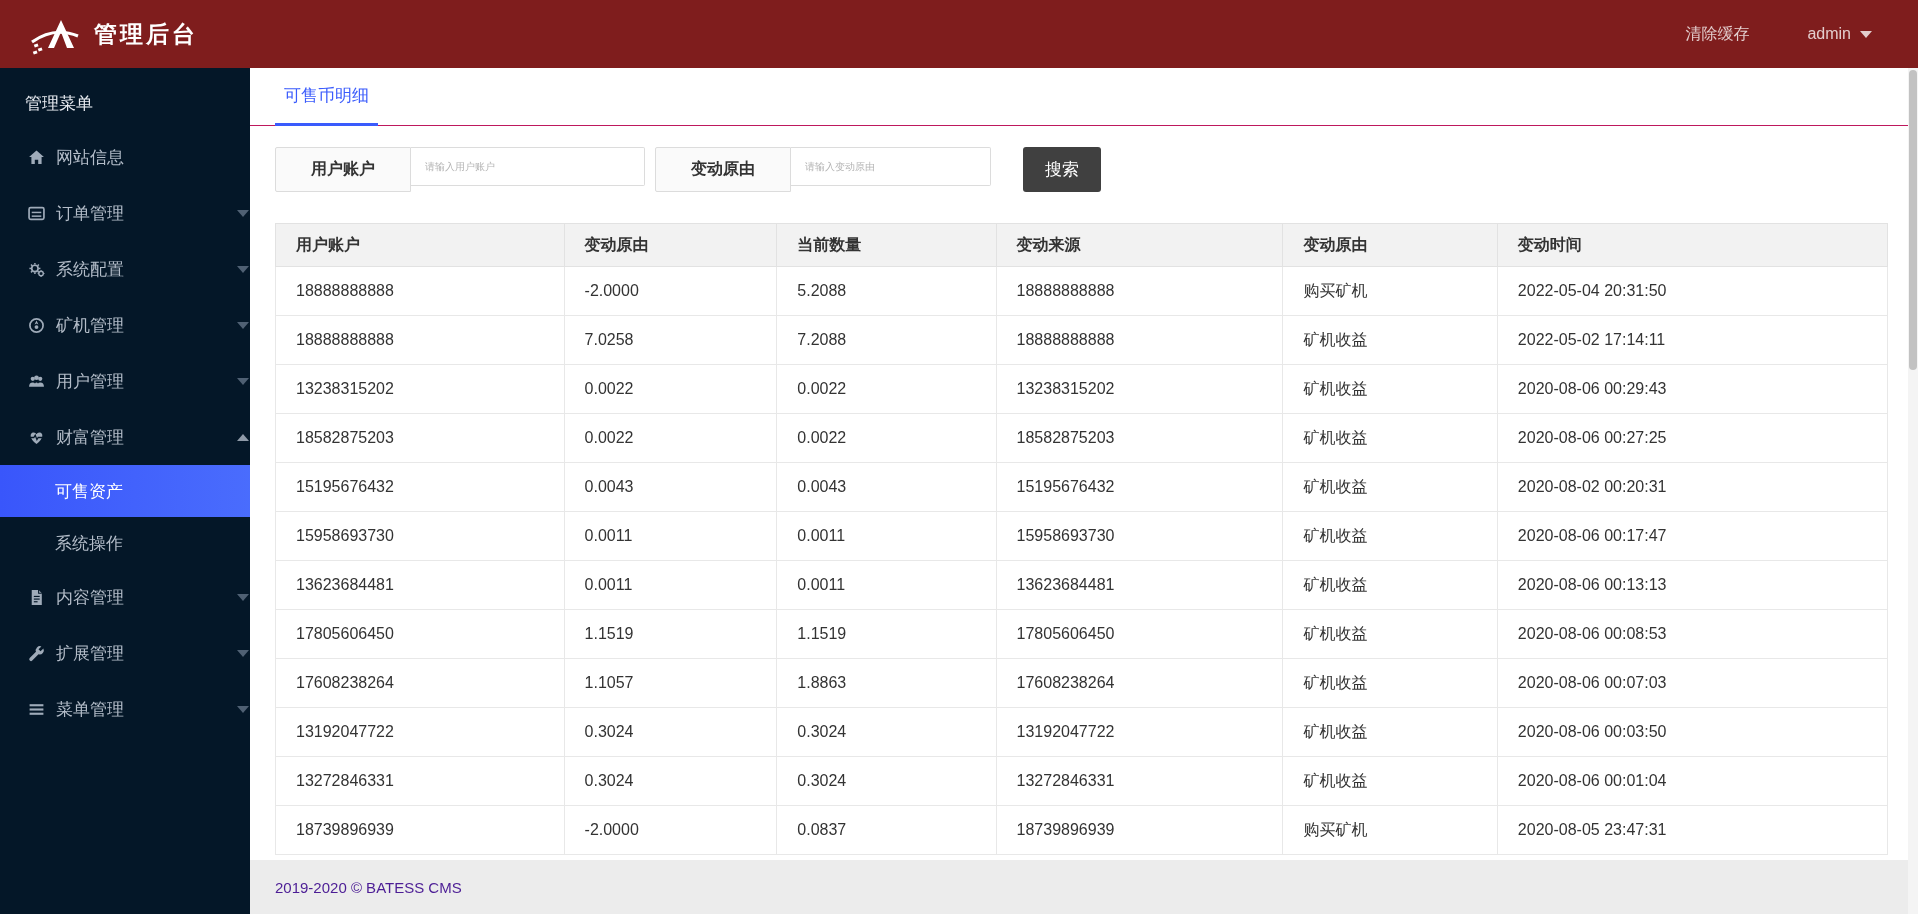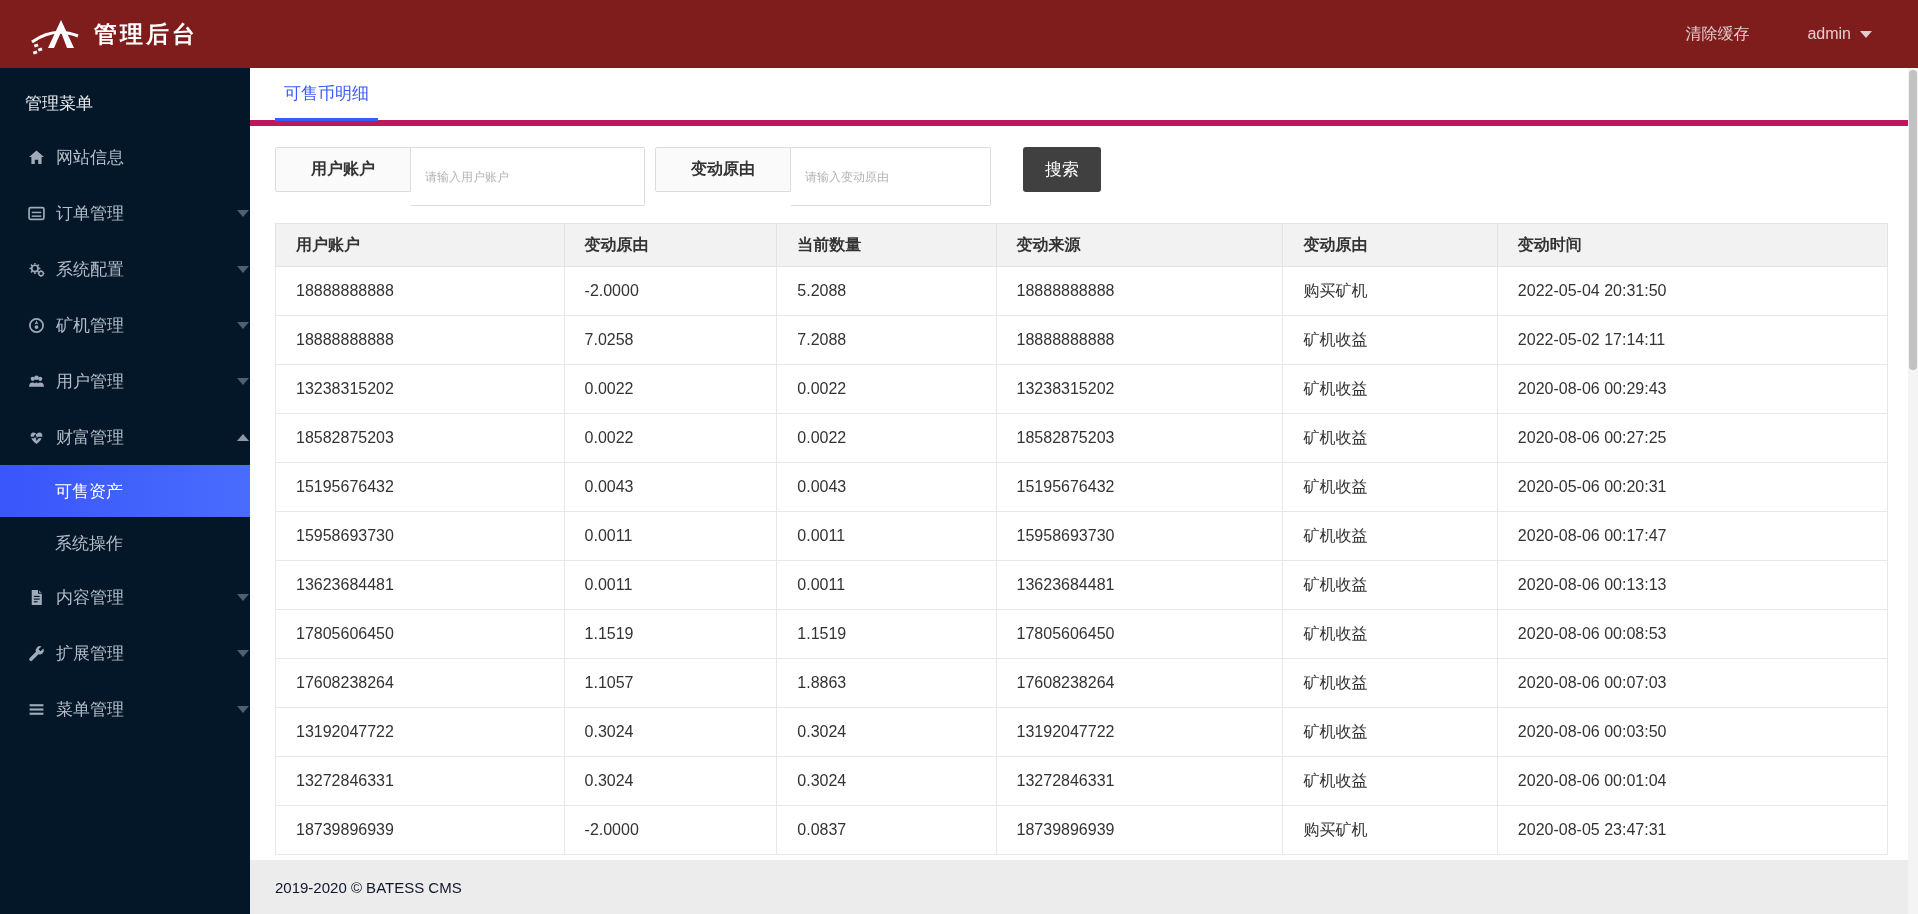--- a/index.html
+++ b/index.html
@@ -22,40 +22,40 @@
   .menu-item .icon { width:22px; margin-right:9px; display:inline-flex; justify-content:center; color:#9fabb9; }
   .menu-item .icon svg { width:17px; height:17px; }
   .menu-item.sub { height:52px; padding-left:55px; }
   .menu-item.active { background:linear-gradient(90deg,#3956fb,#4b6efd); color:#fff; }
   .caret { position:absolute; right:20px; width:0; height:0; }
   .caret.down { border-left:6px solid transparent; border-right:6px solid transparent; border-top:7px solid #4f6073; }
   .caret.up { border-left:6px solid transparent; border-right:6px solid transparent; border-bottom:7px solid #8f9aa8; }
 
   
   .main { position:absolute; left:250px; top:68px; width:1658px; height:846px; display:flex; flex-direction:column; background:#fff; }
-  .tabbar { height:58px; border-bottom:6px solid #be185d; display:flex; align-items:stretch; padding-left:25px; flex-shrink:0; }
+  .tabbar { height:58px; border-bottom:1px solid #be185d; display:flex; align-items:stretch; padding-left:25px; flex-shrink:0; }
   .tab { display:flex; align-items:center; padding:0 9px; color:#3a5bfc; font-size:17px; border-bottom:3px solid #3a5bfc; margin-bottom:-1px; cursor:pointer; }
 
   .content { flex:1; padding:21px 20px 0 25px; }
 
   .form-row { display:flex; align-items:center; }
   .input-group { display:flex; height:45px; }
   .ig-label { width:136px; background:#fafafa; border:1px solid #dcdcdc; border-radius:2px 0 0 2px; display:flex; align-items:center; justify-content:center; font-size:16px; font-weight:bold; color:#333; }
-  .ig-input { height:59px; border:1px solid #dcdcdc; border-left:none; border-radius:0 2px 2px 0; font-size:12px; padding:0 14px; color:#737373; outline:none; font-family:"Liberation Sans","DejaVu Sans",sans-serif; }
+  .ig-input { height:39px; border:1px solid #dcdcdc; border-left:none; border-radius:0 2px 2px 0; font-size:10px; padding:0 14px; color:#737373; outline:none; font-family:"Liberation Sans","DejaVu Sans",sans-serif; }
   .ig-input::placeholder { color:#b4b4b4; }
   .ig-input.w1 { width:234px; }
   .ig-input.w2 { width:200px; }
   .gap { width:10px; }
   .search-btn { width:78px; height:45px; margin-left:32px; background:#404040; color:#fff; font-size:17px; border:none; border-radius:3px; cursor:pointer; font-family:"Liberation Sans","DejaVu Sans",sans-serif; }
 
   table.data { width:100%; margin-top:31px; border-collapse:collapse; table-layout:fixed; }
   table.data th { background:#f2f2f2; height:43px; text-align:left; font-size:16px; color:#333; font-weight:bold; padding:0 0 0 20px; border:1px solid #e2e2e2; }
   table.data td { height:49px; font-size:16px; color:#333; padding:0 0 0 20px; border:1px solid #e8e8e8; background:#fff; }
 
-  .footer { height:54px; background:#ececec; display:flex; align-items:center; padding-left:25px; font-size:15px; color:#0f172a; flex-shrink:0; }
+  .footer { height:54px; background:#ececec; display:flex; align-items:center; padding-left:25px; font-size:15px; color:#4c1d95; flex-shrink:0; }
 
   
   .scrollbar-track { position:absolute; right:0; top:68px; width:10px; height:846px; background:#f4f4f4; }
   .scrollbar-thumb { position:absolute; top:2px; left:1px; width:8px; height:300px; background:#c2c2c2; border-radius:4px; }
 </style>
 </head>
 <body>
 
 <div class="topbar">
   <div class="brand">
@@ -272,21 +272,21 @@
             <td>18582875203</td>
             <td>矿机收益</td>
             <td>2020-08-06 00:27:25</td>
           </tr>
           <tr>
             <td>15195676432</td>
             <td>0.0043</td>
             <td>0.0043</td>
             <td>15195676432</td>
             <td>矿机收益</td>
-            <td>2020-05-06 00:20:31</td>
+            <td>2020-08-02 00:20:31</td>
           </tr>
           <tr>
             <td>15958693730</td>
             <td>0.0011</td>
             <td>0.0011</td>
             <td>15958693730</td>
             <td>矿机收益</td>
             <td>2020-08-06 00:17:47</td>
           </tr>
           <tr>

